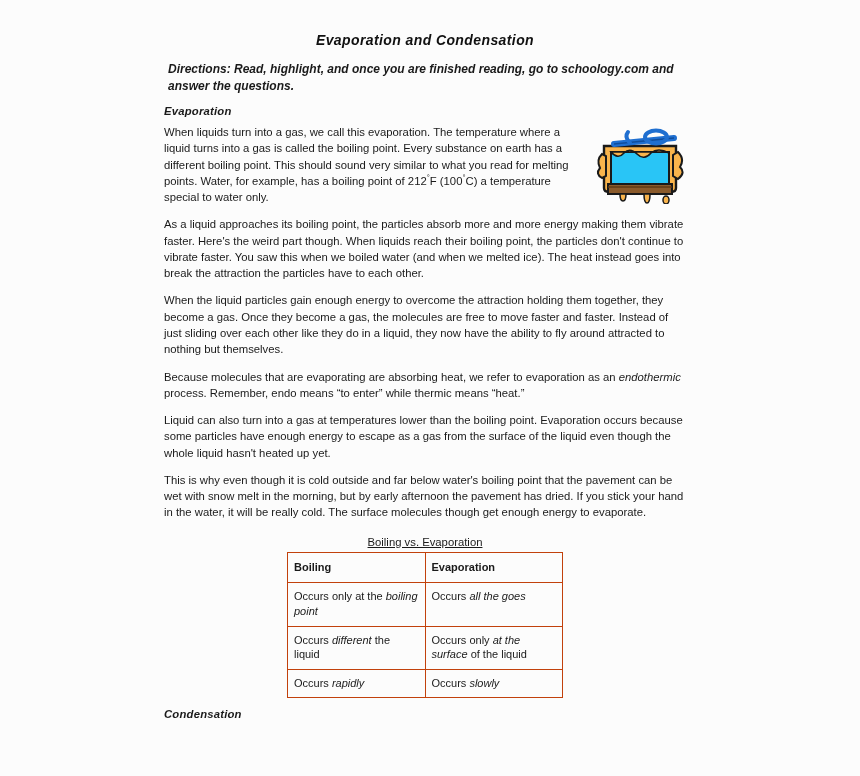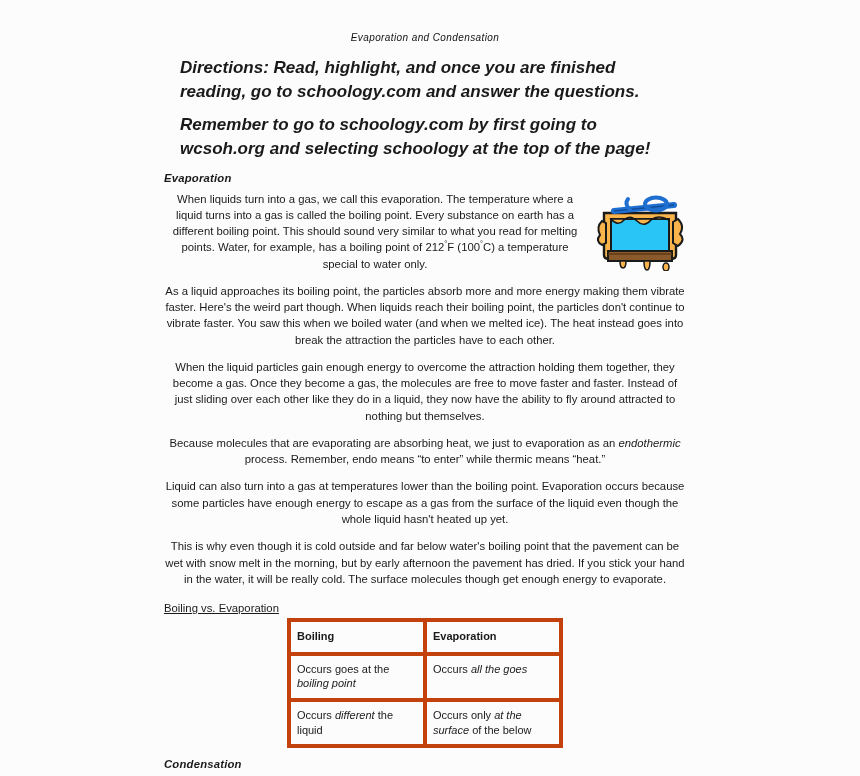--- a/index.html
+++ b/index.html
@@ -23,68 +23,68 @@
     background: #fcfcfc;
   }
   .content {
     position: absolute;
     left: 164px;
     top: 32px;
     width: 522px;
   }
   .doc-title {
     text-align: center;
-    font-weight: normal;
+    font-weight: bold;
     font-style: italic;
-    font-size: 10px;
+    font-size: 14px;
     letter-spacing: 0.4px;
     margin: 0 0 13px 0;
     color: #111;
   }
   .directions {
     font-weight: bold;
     font-style: italic;
-    font-size: 17px;
+    font-size: 12px;
     line-height: 1.42;
-    margin: 0 0 9px 16px;
+    margin: 0 0 9px 4px;
   }
   .section-head {
     font-weight: bold;
     font-style: italic;
     font-size: 11.3px;
     margin: 10px 0 7px 0;
     letter-spacing: 0.2px;
   }
   p.body-text {
     font-size: 11.3px;
     line-height: 1.44;
     margin: 0 0 11px 0;
-    text-align: center;
+    text-align: left;
   }
   .wrap-img-pot {
     float: right;
     width: 92px;
     height: 78px;
     margin: 2px 0 2px 8px;
     shape-outside: margin-box;
   }
   .table-caption {
-    text-align: left;
+    text-align: center;
     font-size: 11.3px;
     text-decoration: underline;
     margin: 4px 0 4px 0;
   }
   table.cmp {
     border-collapse: collapse;
     width: 276px;
     margin: 0 auto;
     table-layout: fixed;
   }
   table.cmp td {
-    border: 4px solid #c2410c;
+    border: 1px solid #c2410c;
     padding: 6px 6px 7px 6px;
     font-size: 11px;
     line-height: 1.33;
     vertical-align: top;
   }
   table.cmp tr.head td {
     font-weight: bold;
     padding-top: 7px;
     padding-bottom: 8px;
   }
@@ -99,21 +99,20 @@
 </style>
 </head>
 <body>
 
 <div class="page">
   <div class="content">
 
     <div class="doc-title">Evaporation and Condensation</div>
 
     <div class="directions">Directions: Read, highlight, and once you are finished reading, go to schoology.com and answer the questions.</div>
-    <div class="directions">Remember to go to schoology.com by first going to wcsoh.org and selecting schoology at the top of the page!</div>
 
     <div class="section-head">Evaporation</div>
 
     <div class="wrap-img-pot">
       <svg viewBox="0 0 92 78" width="92" height="78" aria-hidden="true">
         <g>
           <path d="M10 20 L10 62 Q10 66 15 66 L77 66 Q82 66 82 62 L82 20 Z" fill="#f9b44c" stroke="#1a1a1a" stroke-width="2.4"></path>
           <path d="M17 26 L75 26 L75 58 L17 58 Z" fill="#29c5f6" stroke="#1a1a1a" stroke-width="2"></path>
           <path d="M17 26 Q24 34 30 27 Q36 21 43 28 Q50 35 57 27 Q64 21 75 27 L75 26 L17 26 Z" fill="#f9b44c" stroke="#1a1a1a" stroke-width="1.6"></path>
           <path d="M8 28 Q2 34 6 42 Q1 48 8 52 L12 50 L12 30 Z" fill="#f9b44c" stroke="#1a1a1a" stroke-width="2"></path>
@@ -133,44 +132,48 @@
 
     <p class="body-text">
       <span>When liquids turn into a gas, we call this evaporation.  The temperature where a liquid turns into a gas is called the boiling point.  Every substance on earth has a different boiling point.  This should sound very similar to what you read for melting points.  Water, for example, has a boiling point of 212</span><sup>°</sup><span>F (100</span><sup>°</sup><span>C) a temperature special to water only.</span>
     </p>
 
     <p class="body-text">As a liquid approaches its boiling point, the particles absorb more and more energy making them vibrate faster.  Here's the weird part though.  When liquids reach their boiling point, the particles don't continue to vibrate faster.  You saw this when we boiled water (and when we melted ice).  The heat instead goes into break the attraction the particles have to each other.</p>
 
     <p class="body-text">When the liquid particles gain enough energy to overcome the attraction holding them together, they become a gas.  Once they become a gas, the molecules are free to move faster and faster.  Instead of just sliding over each other like they do in a liquid, they now have the ability to fly around attracted to nothing but themselves.</p>
 
     <p class="body-text">
-      <span>Because molecules that are evaporating are absorbing heat, we just to evaporation as an </span><em>endothermic</em><span> process.  Remember, endo means “to enter” while thermic means “heat.”</span>
+      <span>Because molecules that are evaporating are absorbing heat, we refer to evaporation as an </span><em>endothermic</em><span> process.  Remember, endo means “to enter” while thermic means “heat.”</span>
     </p>
 
     <p class="body-text">Liquid can also turn into a gas at temperatures lower than the boiling point. Evaporation occurs because some particles have enough energy to escape as a gas from the surface of the liquid even though the whole liquid hasn't heated up yet.</p>
 
     <p class="body-text">This is why even though it is cold outside and far below water's boiling point that the pavement can be wet with snow melt in the morning, but by early afternoon the pavement has dried.  If you stick your hand in the water, it will be really cold.  The surface molecules though get enough energy to evaporate.</p>
 
     <div class="clear"></div>
 
     <div class="table-caption">Boiling vs. Evaporation</div>
 
     <table class="cmp">
       <tbody>
         <tr class="head">
           <td>Boiling</td>
           <td>Evaporation</td>
         </tr>
         <tr>
-          <td><span>Occurs goes at the </span><em>boiling point</em><span></span></td>
+          <td><span>Occurs only at the </span><em>boiling point</em><span></span></td>
           <td><span>Occurs </span><em>all the goes</em><span></span></td>
         </tr>
         <tr>
           <td><span>Occurs </span><em>different</em><span> the liquid</span></td>
-          <td><span>Occurs only </span><em>at the surface</em><span> of the below</span></td>
+          <td><span>Occurs only </span><em>at the surface</em><span> of the liquid</span></td>
+        </tr>
+        <tr>
+          <td><span>Occurs </span><em>rapidly</em><span></span></td>
+          <td><span>Occurs </span><em>slowly</em><span></span></td>
         </tr>
       </tbody>
     </table>
 
     <div class="cond-block" style="">
       <div class="section-head">Condensation</div>
 
       <div class="clear"></div>
     </div>
 

